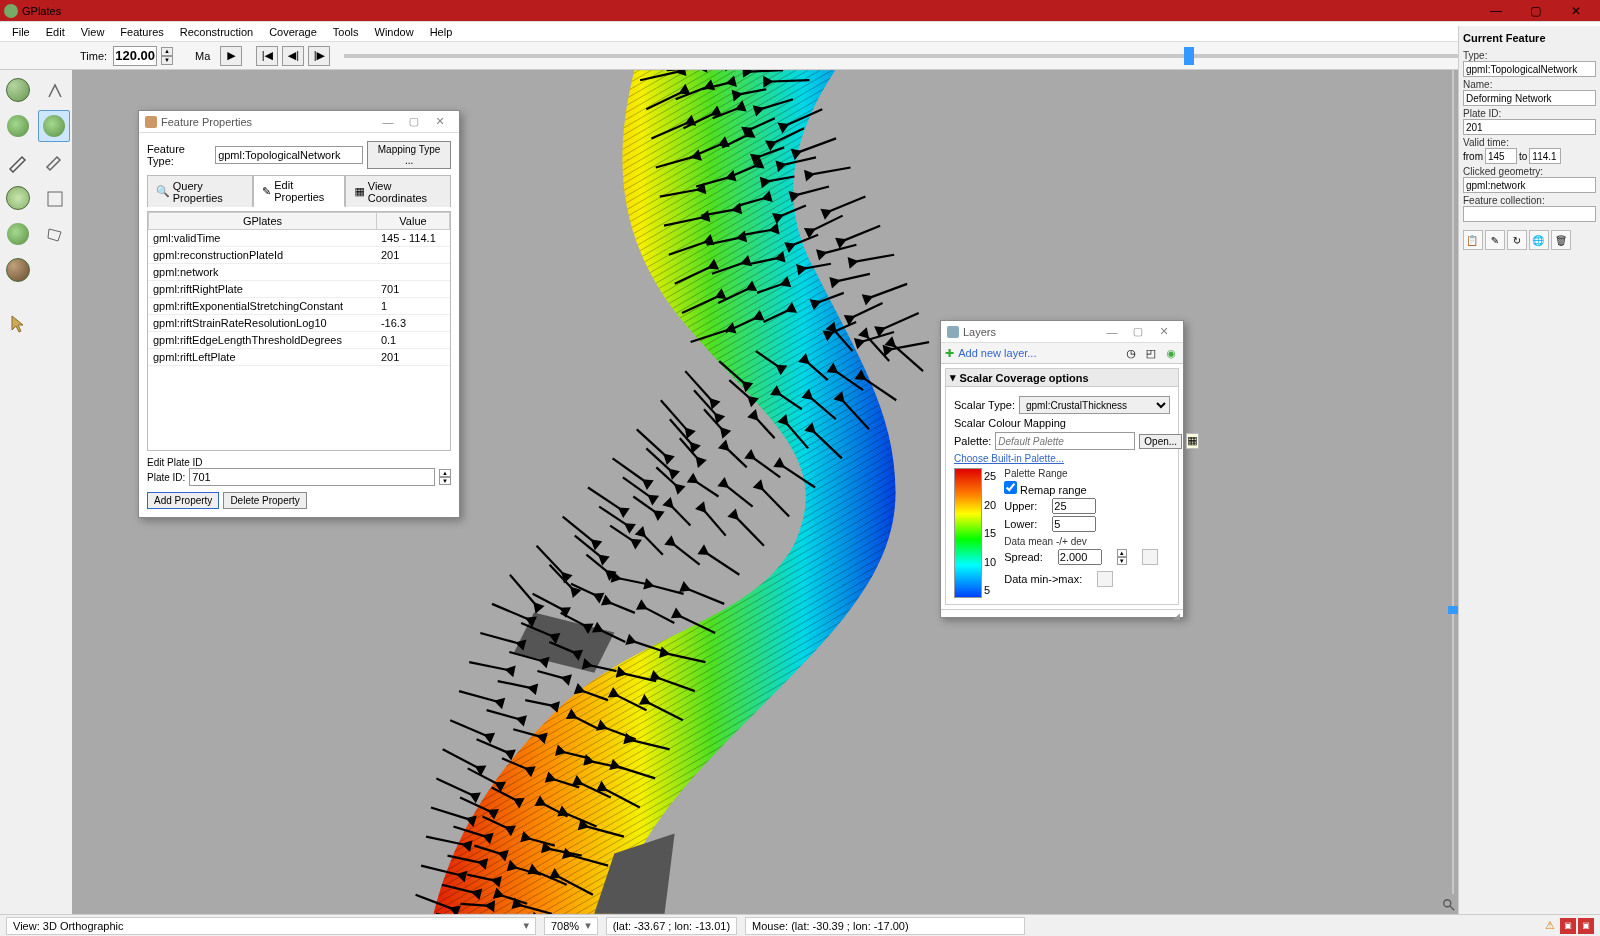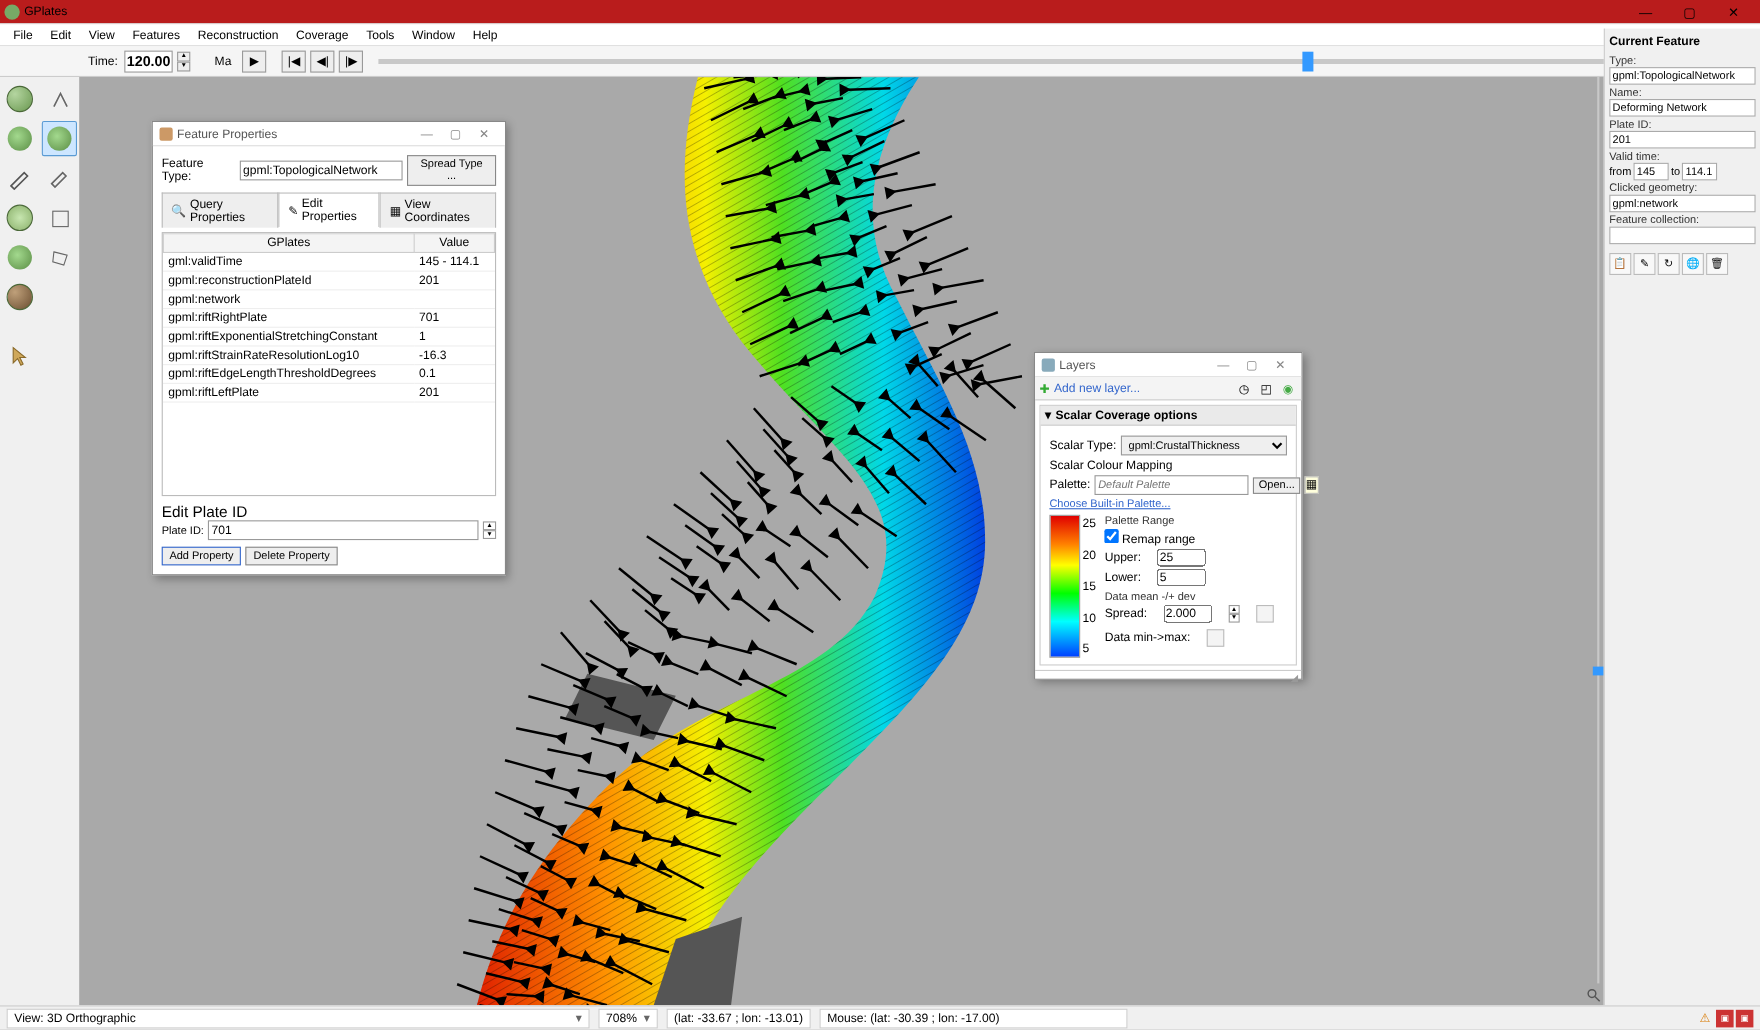--- a/index.html
+++ b/index.html
@@ -660,21 +660,21 @@
     <span>Feature Properties</span>
     <div class="spacer"></div>
     <div class="dlg-btn">—</div>
     <div class="dlg-btn">▢</div>
     <div class="dlg-btn">✕</div>
   </div>
   <div class="body">
     <div class="ft-row">
       <span>Feature Type:</span>
       <input readonly="" value="gpml:TopologicalNetwork" style="">
-      <button>Spread Type ...</button>
+      <button>Mapping Type ...</button>
     </div>
     <div class="tabs">
       <div class="tab">
           <span>🔍</span>
           <span>Query Properties</span>
         </div>
       <div class="tab active">
           <span>✎</span>
           <span>Edit Properties</span>
         </div>
@@ -721,21 +721,21 @@
               <td>0.1</td>
             </tr>
             <tr>
               <td>gpml:riftLeftPlate</td>
               <td>201</td>
             </tr>
           </tbody>
       </table>
     </div>
     <div class="edit-plate">
-      <div style="font-size:14px;">Edit Plate ID</div>
+      <div style="font-size:10px;">Edit Plate ID</div>
       <div class="plate-row">
         <span style="font-size:10px;">Plate ID:</span>
         <input value="701" style="">
         <div style="width:12px;display:flex;flex-direction:column;">
           <div style="font-size:6px;border:1px solid #999;text-align:center;cursor:pointer;">▲</div>
           <div style="font-size:6px;border:1px solid #999;text-align:center;cursor:pointer;">▼</div>
         </div>
       </div>
     </div>
     <div class="btn-row">

